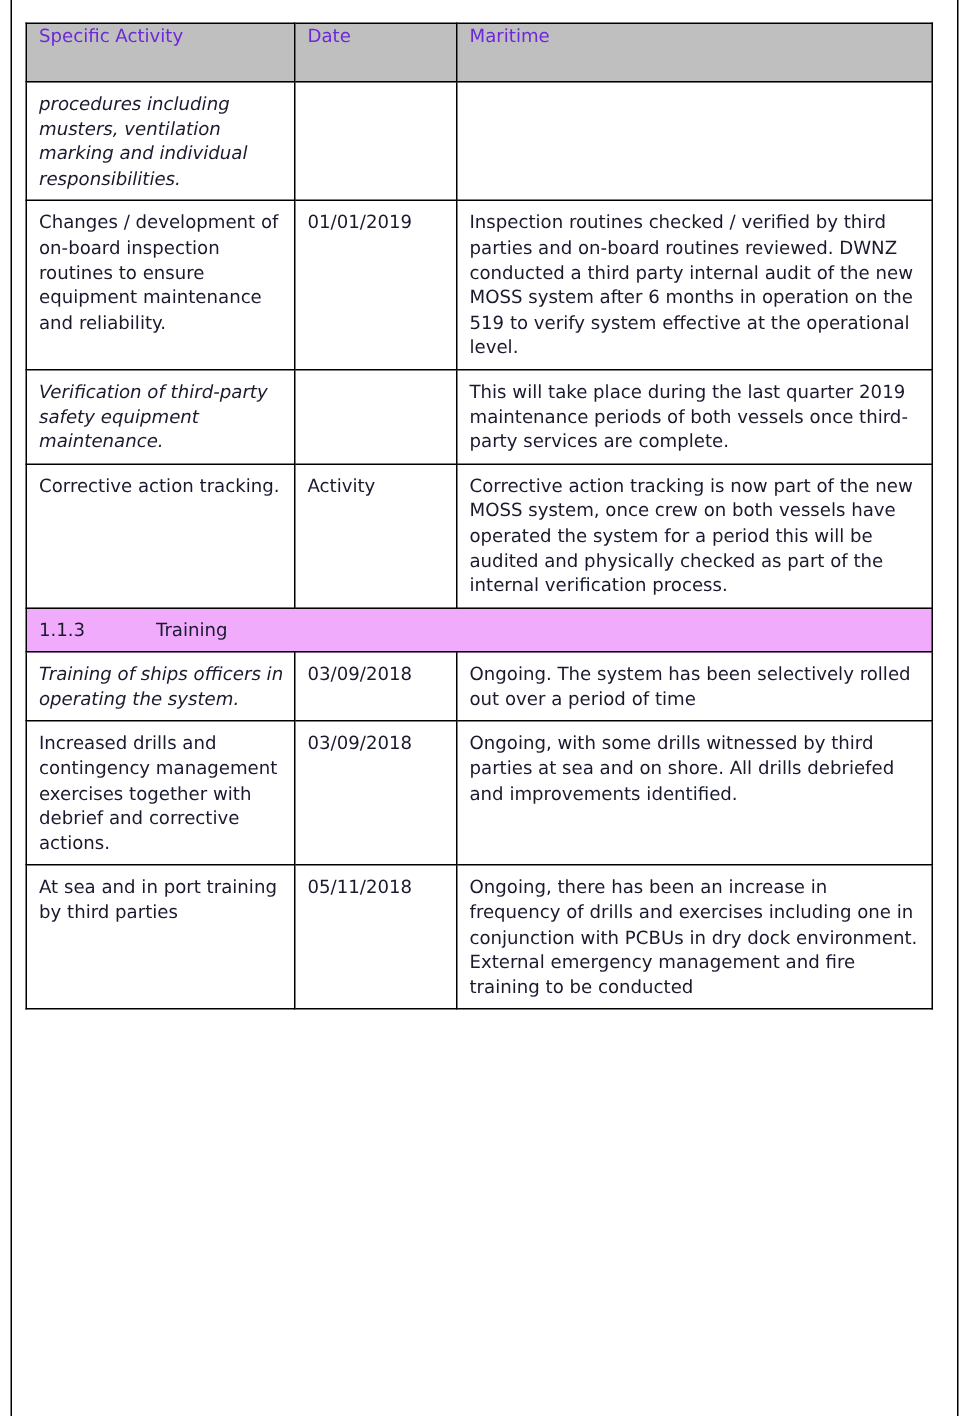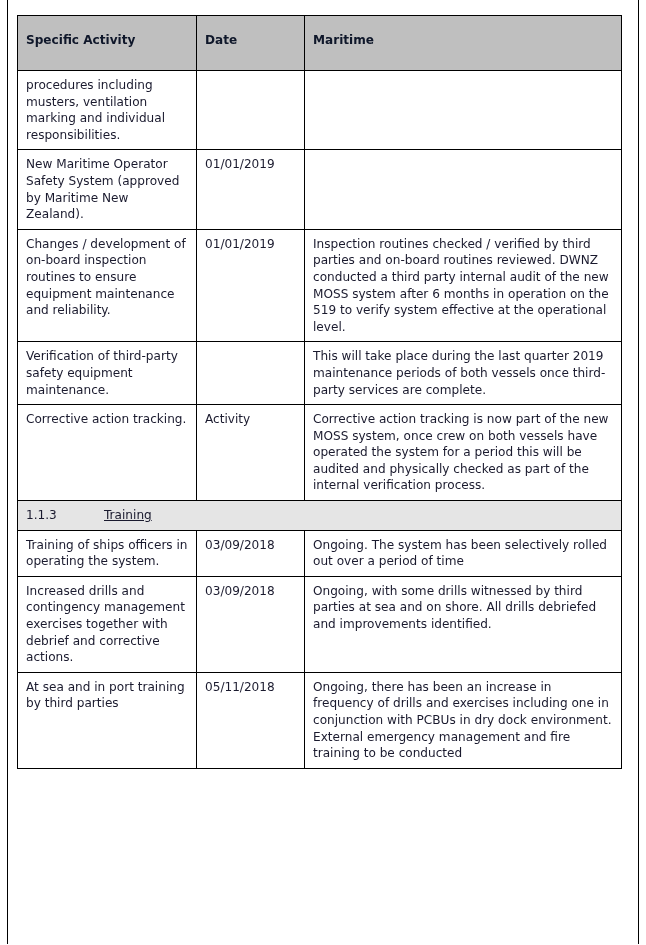--- a/index.html
+++ b/index.html
@@ -48,40 +48,39 @@
     color: #1a1a2e;
     font-weight: normal;
     text-align: left;
   }
   col.c-activity { width: 179px; }
   col.c-date     { width: 108px; }
   col.c-detail   { width: 317px; }
 
   #doc-table thead th {
     background: #bfbfbf;
-    font-weight: bold;
-    color: #0f172a;
+    font-weight: normal;
+    color: #6d28d9;
     height: 32px;
-    padding-top: 16px;
+    padding-top: 0;
     padding-bottom: 6px;
     vertical-align: top;
   }
   tr.section-row td {
-    background: #e5e5e5;
+    background: #f0abfc;
     font-weight: bold;
     color: #141420;
     padding-top: 6px;
     padding-bottom: 7px;
-    text-decoration: underline;
   }
   .sec-num {
     display: inline-block;
     width: 78px;
   }
-  td.pad-tall { padding-bottom: 18px; }
+  td.pad-tall { padding-bottom: 18px; font-style: italic; }
 </style>
 </head>
 <body>
 
 <div id="page">
   <div id="page-top-rule"></div>
 </div>
 
 <table id="doc-table">
   <colgroup>
@@ -97,25 +96,20 @@
     </tr>
   </thead>
   <tbody>
 
     <tr>
       <td class="pad-tall">procedures including musters, ventilation marking and individual responsibilities.</td>
       <td></td>
       <td></td>
     </tr>
 
-    <tr>
-      <td class="pad-tall">New Maritime Operator Safety System (approved by Maritime New Zealand).</td>
-      <td>01/01/2019</td>
-      <td></td>
-    </tr>
 
     <tr>
       <td>Changes / development of on-board inspection routines to ensure equipment maintenance and reliability.</td>
       <td>01/01/2019</td>
       <td>Inspection routines checked / verified by third parties and on-board routines reviewed. DWNZ conducted a third party internal audit of the new MOSS system after 6 months in operation on the 519 to verify system effective at the operational level.</td>
     </tr>
 
     <tr>
       <td class="pad-tall">Verification of third-party safety equipment maintenance.</td>
       <td></td>

